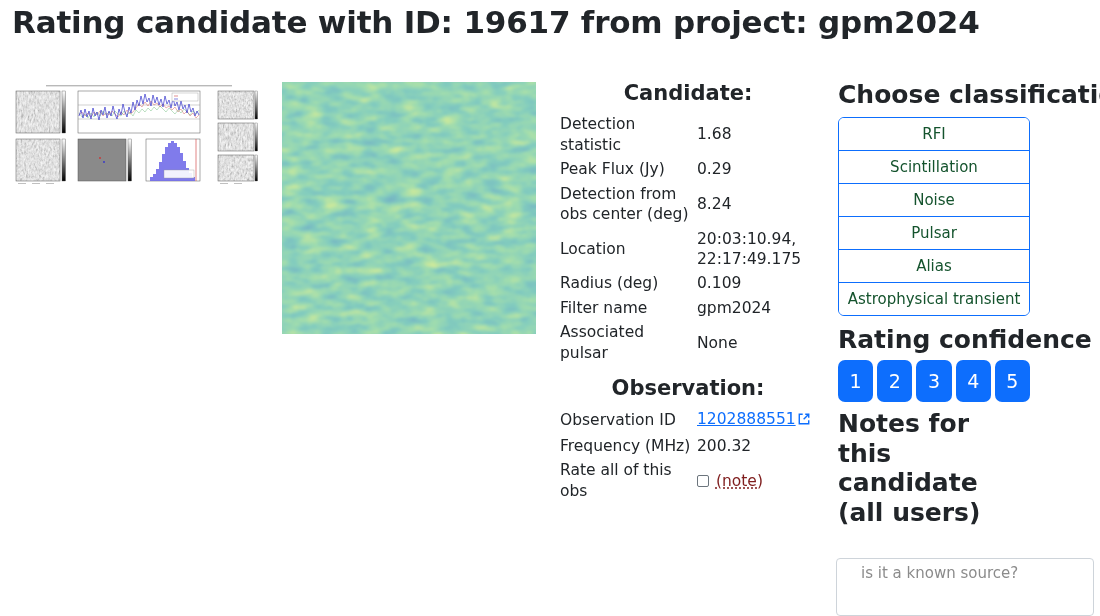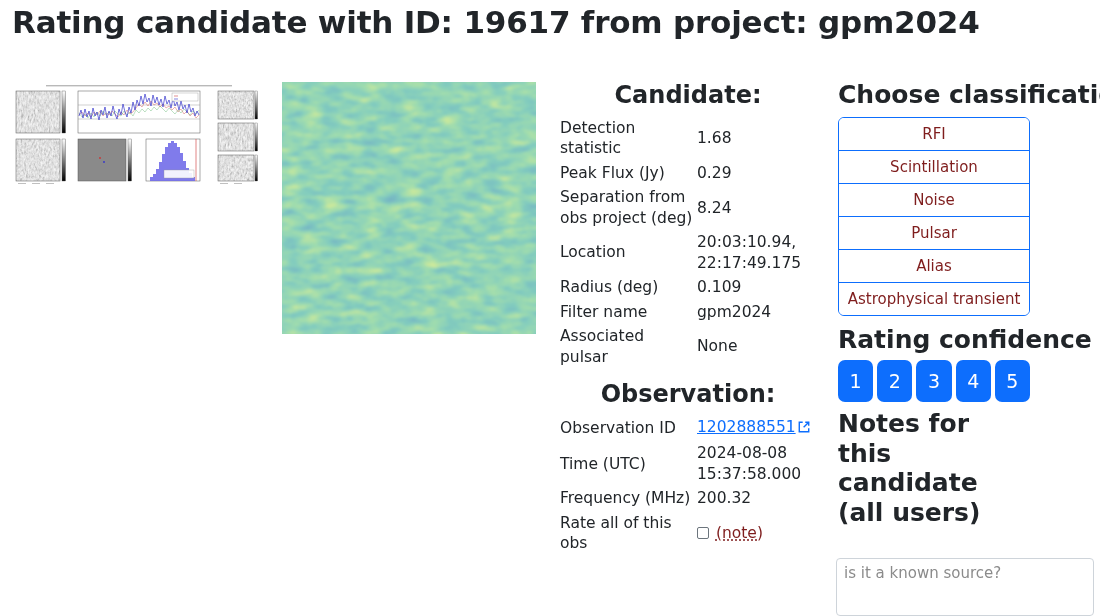--- a/index.html
+++ b/index.html
@@ -55,21 +55,21 @@
 
   
   .info-col {
     position: absolute;
     left: 550px;
     top: 80px;
     width: 276px;
   }
   .section-heading {
     text-align: center;
-    font-size: 24px;
+    font-size: 21px;
     font-weight: bold;
     color: #212529;
     margin: 0 0 6px 0;
     line-height: 1.25;
   }
   .kv-table {
     width: 100%;
     border-collapse: collapse;
     font-size: 15.5px;
     line-height: 1.32;
@@ -142,21 +142,21 @@
     border-radius: 6px;
     overflow: hidden;
     border: 1px solid #0d6efd;
   }
   .list-item {
     display: block;
     width: 100%;
     box-sizing: border-box;
     text-align: center;
     font-size: 15px;
-    color: #7f1d1d;
+    color: #14532d;
     background: #ffffff;
     border: 0;
     border-bottom: 1px solid #0d6efd;
     padding: 7px 4px;
     font-family: inherit;
     cursor: pointer;
     line-height: 1.2;
   }
   .list-item:last-child { border-bottom: 0; }
 
@@ -184,21 +184,21 @@
   .notes-heading { margin-top: 7px; }
   .notes-area {
     position: absolute;
     left: 0;
     top: 0;
     width: 258px;
     height: 58px;
     box-sizing: border-box;
     border: 1px solid #ced4da;
     border-radius: 4px;
-    padding: 5px 7px;
+    padding: 5px 24px;
     font-family: inherit;
     font-size: 15px;
     color: #212529;
     resize: none;
     outline: none;
     background: #fff;
   }
   .notes-area::placeholder { color: #8b8b8b; }
   .notes-wrap {
     position: absolute;
@@ -332,21 +332,21 @@
     <tbody>
       <tr>
         <td class="k">Detection statistic</td>
         <td class="v">1.68</td>
       </tr>
       <tr>
         <td class="k">Peak Flux (Jy)</td>
         <td class="v">0.29</td>
       </tr>
       <tr>
-        <td class="k">Separation from obs project (deg)</td>
+        <td class="k">Detection from obs center (deg)</td>
         <td class="v">8.24</td>
       </tr>
       <tr>
         <td class="k">Location</td>
         <td class="v">20:03:10.94, 22:17:49.175</td>
       </tr>
       <tr>
         <td class="k">Radius (deg)</td>
         <td class="v">0.109</td>
       </tr>
@@ -369,24 +369,20 @@
         <td class="k">Observation ID</td>
         <td class="v">
           <a class="ext-link" href="#">1202888551</a><span class="ext-ico"><svg width="14" height="14" viewBox="0 0 16 16" fill="none" stroke="#0d6efd" stroke-width="1.6">
                 <path d="M6.5 2.6H2.6v10.8h10.8V9.5"></path>
                 <path d="M9.4 2.6h4v4"></path>
                 <path d="M13.4 2.6L7.6 8.4"></path>
               </svg></span>
         </td>
       </tr>
       <tr>
-        <td class="k">Time (UTC)</td>
-        <td class="v">2024-08-08 15:37:58.000</td>
-      </tr>
-      <tr>
         <td class="k">Frequency (MHz)</td>
         <td class="v">200.32</td>
       </tr>
       <tr>
         <td class="k">Rate all of this obs</td>
         <td class="v note-cell">
           <input type="checkbox" class="chk" style="">
           <span class="abbr-note">(note)</span>
         </td>
       </tr>

